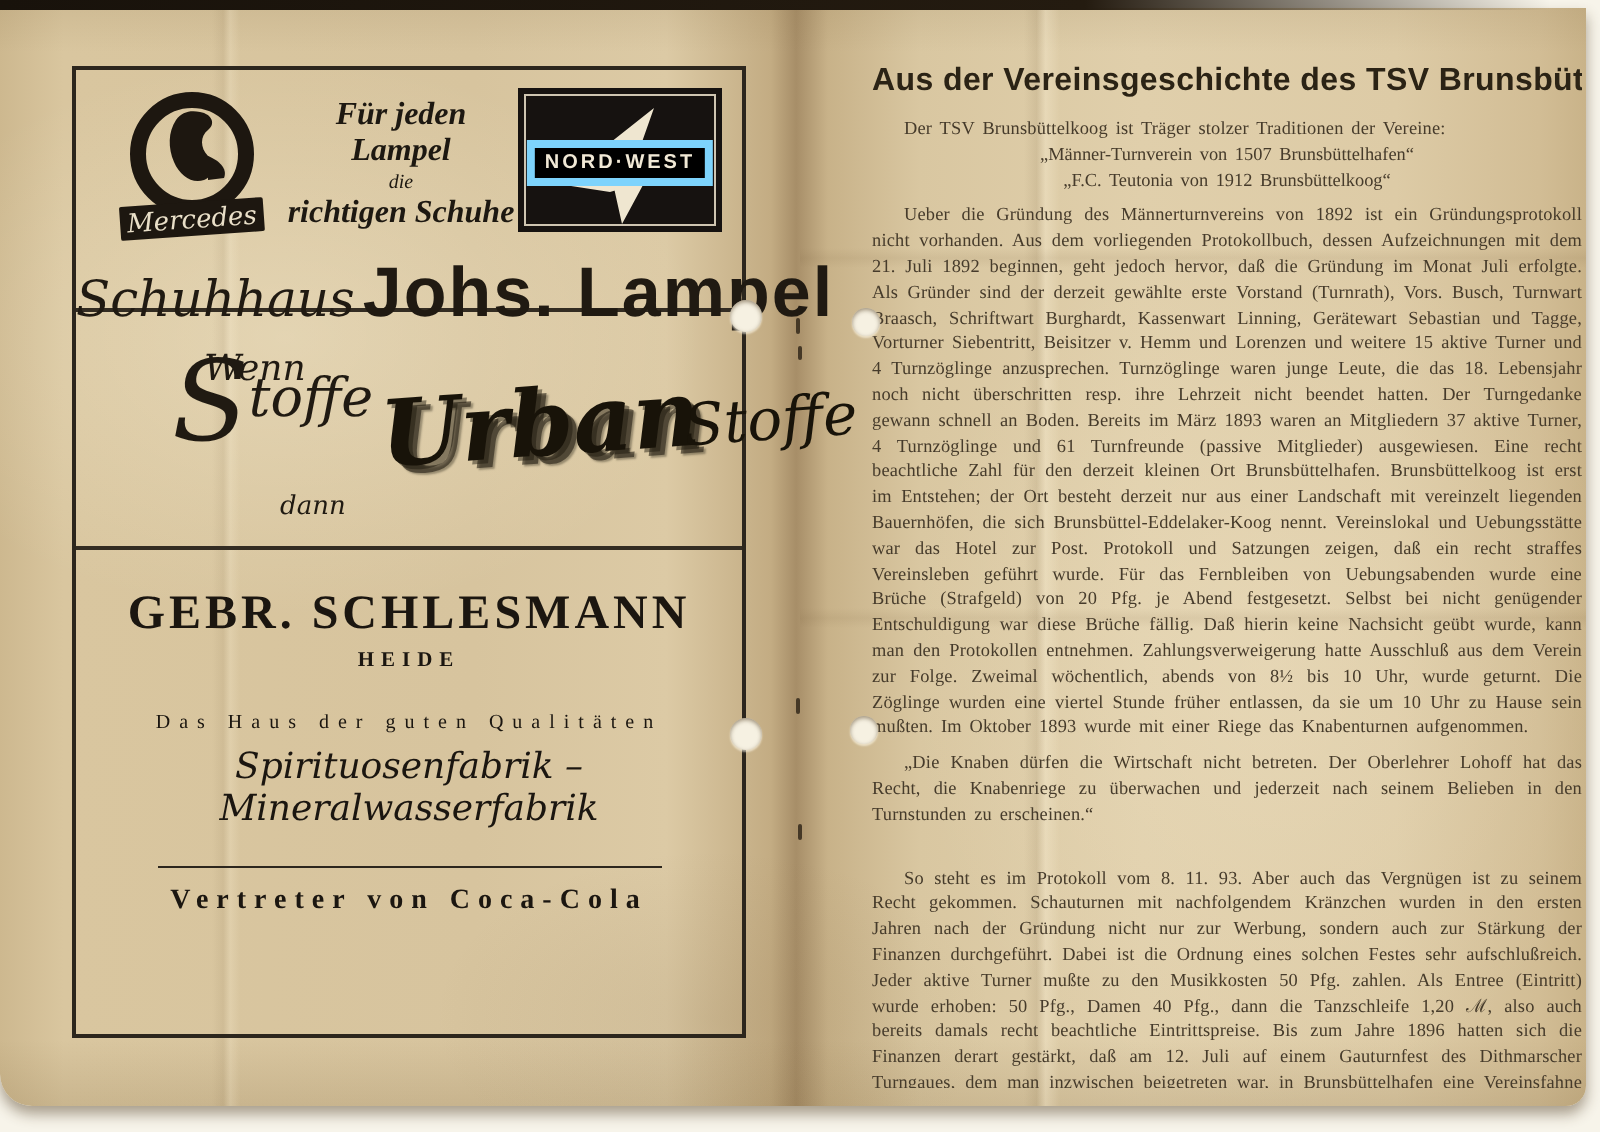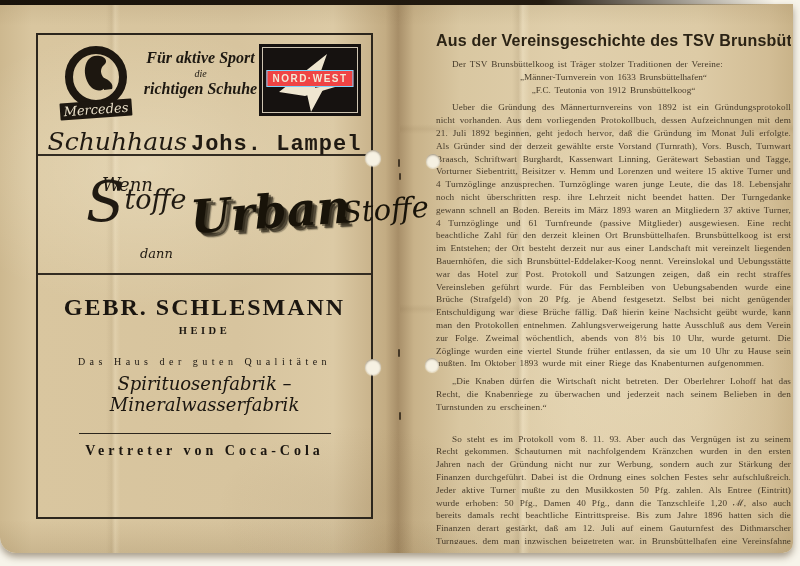--- a/index.html
+++ b/index.html
@@ -64,27 +64,27 @@
   .slogan{flex:1;text-align:center;font-style:italic;padding-top:5px;color:#1d1811;}
   .slogan .l1,.slogan .l3{font-size:16px;font-weight:bold;}
   .slogan .l2{font-size:10px;margin:1px 0;}
   .nordwest{
     position:relative;flex:0 0 auto;width:102px;height:72px;background:#161210;
     box-shadow:inset 0 0 0 3px #161210, inset 0 0 0 4px rgba(238,228,206,.85);
   }
   .nordwest svg{position:absolute;left:0;top:0;}
   .nw-band{
     position:absolute;left:50%;top:26px;transform:translateX(-50%);
-    background:#ef4444;border:1px solid #7dd3fc;
+    background:#000000;border:4px solid #7dd3fc;
     color:#f1e9d6;font-family:"Liberation Sans",sans-serif;font-weight:bold;
     font-size:10px;letter-spacing:1.5px;padding:2px 5px;white-space:nowrap;
   }
   .lampel-name{text-align:center;margin-top:1px;white-space:nowrap;}
   .shop-script{font-family:"DejaVu Serif",serif;font-style:italic;font-size:25px;}
-  .shop-name{font-family:Liberation Mono, monospace;font-weight:bold;font-size:22px;letter-spacing:1px;text-align:center;}
+  .shop-name{font-family:Liberation Sans, sans-serif;font-weight:bold;font-size:35px;letter-spacing:1px;text-align:center;}
 
   .ad-urban{height:117px;position:relative;font-family:"DejaVu Serif",serif;}
   .urban-wenn{position:absolute;left:64px;top:18px;font-style:italic;font-size:18px;}
   .urban-stoffe{position:absolute;left:48px;top:28px;font-style:italic;font-size:27px;}
   .urban-stoffe .bigS{font-size:56px;line-height:0;vertical-align:-12px;font-weight:normal;}
   .urban-dann{position:absolute;left:102px;top:90px;font-style:italic;font-size:13px;}
   .urban-brand{position:absolute;left:152px;top:26px;transform:rotate(-4deg);white-space:nowrap;}
   .urban-brand .brand{
     font-style:italic;font-weight:bold;font-size:46px;color:#181309;
     text-shadow:2px 2px 0 rgba(24,19,9,.45),4px 4px 0 rgba(24,19,9,.55),5px 5px 1px rgba(24,19,9,.35);
@@ -140,21 +140,21 @@
                 <circle cx="42" cy="33" r="27" fill="none" stroke="#1d1710" stroke-width="8"></circle>
                 <path d="M34 16 C30 22 30 30 33 37 C36 44 42 48 48 46 C53 44 54 38 50 34 C46 30 46 24 50 21 C54 18 52 13 46 12 C41 11 37 12 34 16 Z" fill="#1d1710"></path>
                 <path d="M50 34 C55 36 60 40 58 45 L50 46 Z" fill="#1d1710"></path>
                 <g transform="rotate(-4 42 66)">
                   <rect x="6" y="57" width="72" height="17" fill="#1d1710" rx="1"></rect>
                   <text x="42" y="70" text-anchor="middle" font-family="DejaVu Serif, serif" font-style="italic" font-size="13" fill="#e9dfc8">Mercedes</text>
                 </g>
               </svg>
             </div>
             <div class="slogan">
-              <div class="l1">Für aktive Sport</div>
+              <div class="l1">Für jeden Lampel</div>
               <div class="l2">die</div>
               <div class="l3">richtigen Schuhe</div>
             </div>
             <div class="nordwest">
               <svg width="102" height="72" viewBox="0 0 102 72">
                 <polygon points="20,48 68,10 56,44 86,40 46,52" fill="#efe6d0"></polygon>
                 <polygon points="46,46 66,42 52,68 48,50" fill="#efe6d0"></polygon>
               </svg>
               <span class="nw-band">NORD·WEST</span>
             </div>
@@ -187,21 +187,21 @@
           <div class="schl-footer">Vertreter von Coca-Cola</div>
         </section>
 
       </div>
     </div>
 
     <div class="page-right">
       <h1 class="page-title">Aus der Vereinsgeschichte des TSV Brunsbüttelkoog</h1>
       <p class="intro">Der TSV Brunsbüttelkoog ist Träger stolzer Traditionen der Vereine:</p>
       <div class="club-block">
-        <div class="club-line">„Männer-Turnverein von 1633 Brunsbüttelhafen“</div>
+        <div class="club-line">„Männer-Turnverein von 1507 Brunsbüttelhafen“</div>
         <div class="club-line">„F.C. Teutonia von 1912 Brunsbüttelkoog“</div>
       </div>
       <p>Ueber die Gründung des Männerturnvereins von 1892 ist ein Gründungsprotokoll nicht vorhanden. Aus dem vorliegenden Protokollbuch, dessen Aufzeichnungen mit dem 21. Juli 1892 beginnen, geht jedoch hervor, daß die Gründung im Monat Juli erfolgte. Als Gründer sind der derzeit gewählte erste Vorstand (Turnrath), Vors. Busch, Turnwart Braasch, Schriftwart Burghardt, Kassenwart Linning, Gerätewart Sebastian und Tagge, Vorturner Siebentritt, Beisitzer v. Hemm und Lorenzen und weitere 15 aktive Turner und 4 Turnzöglinge anzusprechen. Turnzöglinge waren junge Leute, die das 18. Lebensjahr noch nicht überschritten resp. ihre Lehrzeit nicht beendet hatten. Der Turngedanke gewann schnell an Boden. Bereits im März 1893 waren an Mitgliedern 37 aktive Turner, 4 Turnzöglinge und 61 Turnfreunde (passive Mitglieder) ausgewiesen. Eine recht beachtliche Zahl für den derzeit kleinen Ort Brunsbüttelhafen. Brunsbüttelkoog ist erst im Entstehen; der Ort besteht derzeit nur aus einer Landschaft mit vereinzelt liegenden Bauernhöfen, die sich Brunsbüttel-Eddelaker-Koog nennt. Vereinslokal und Uebungsstätte war das Hotel zur Post. Protokoll und Satzungen zeigen, daß ein recht straffes Vereinsleben geführt wurde. Für das Fernbleiben von Uebungsabenden wurde eine Brüche (Strafgeld) von 20 Pfg. je Abend festgesetzt. Selbst bei nicht genügender Entschuldigung war diese Brüche fällig. Daß hierin keine Nachsicht geübt wurde, kann man den Protokollen entnehmen. Zahlungsverweigerung hatte Ausschluß aus dem Verein zur Folge. Zweimal wöchentlich, abends von 8½ bis 10 Uhr, wurde geturnt. Die Zöglinge wurden eine viertel Stunde früher entlassen, da sie um 10 Uhr zu Hause sein mußten. Im Oktober 1893 wurde mit einer Riege das Knabenturnen aufgenommen.</p>
       <p class="quote">„Die Knaben dürfen die Wirtschaft nicht betreten. Der Oberlehrer Lohoff hat das Recht, die Knabenriege zu überwachen und jederzeit nach seinem Belieben in den Turnstunden zu erscheinen.“</p>
       <p>So steht es im Protokoll vom 8. 11. 93. Aber auch das Vergnügen ist zu seinem Recht gekommen. Schauturnen mit nachfolgendem Kränzchen wurden in den ersten Jahren nach der Gründung nicht nur zur Werbung, sondern auch zur Stärkung der Finanzen durchgeführt. Dabei ist die Ordnung eines solchen Festes sehr aufschlußreich. Jeder aktive Turner mußte zu den Musikkosten 50 Pfg. zahlen. Als Entree (Eintritt) wurde erhoben: 50 Pfg., Damen 40 Pfg., dann die Tanzschleife 1,20 ℳ, also auch bereits damals recht beachtliche Eintrittspreise. Bis zum Jahre 1896 hatten sich die Finanzen derart gestärkt, daß am 12. Juli auf einem Gauturnfest des Dithmarscher Turngaues, dem man inzwischen beigetreten war, in Brunsbüttelhafen eine Vereinsfahne feierlich geweiht wurde. Diese Fahne ist noch heute wohlbehütet im Besitz des Vereins.</p>
 
     </div>
 
     <div class="hole" style="left:365px;top:146px;width:16px;height:16px;"></div>
     <div class="hole" style="left:365px;top:355px;width:16px;height:16px;"></div>

